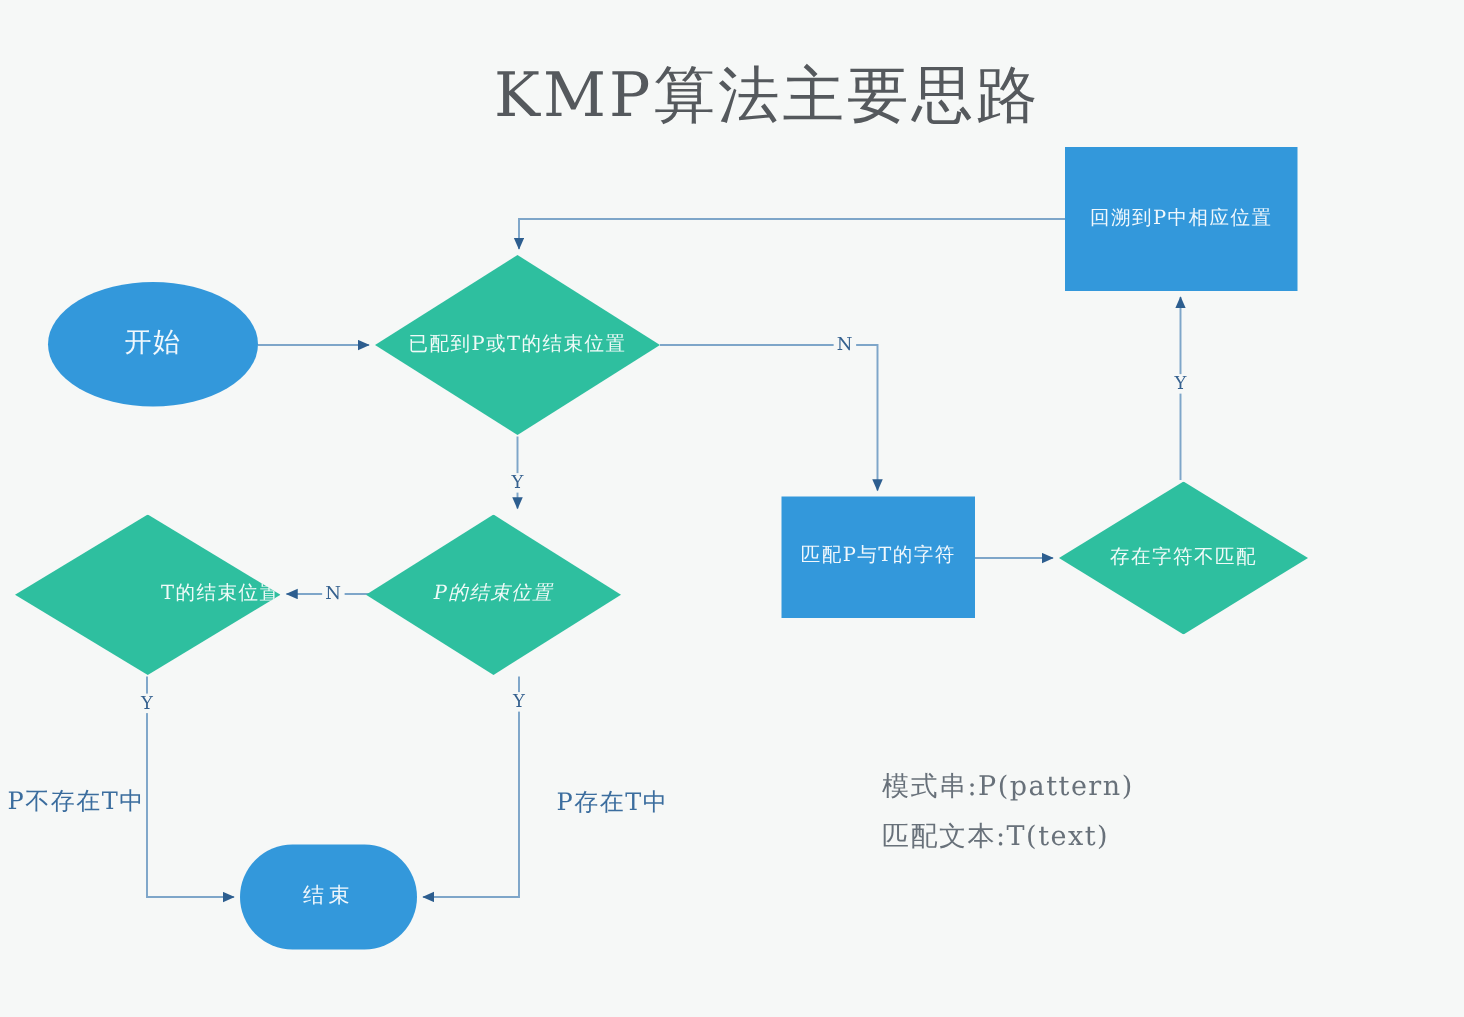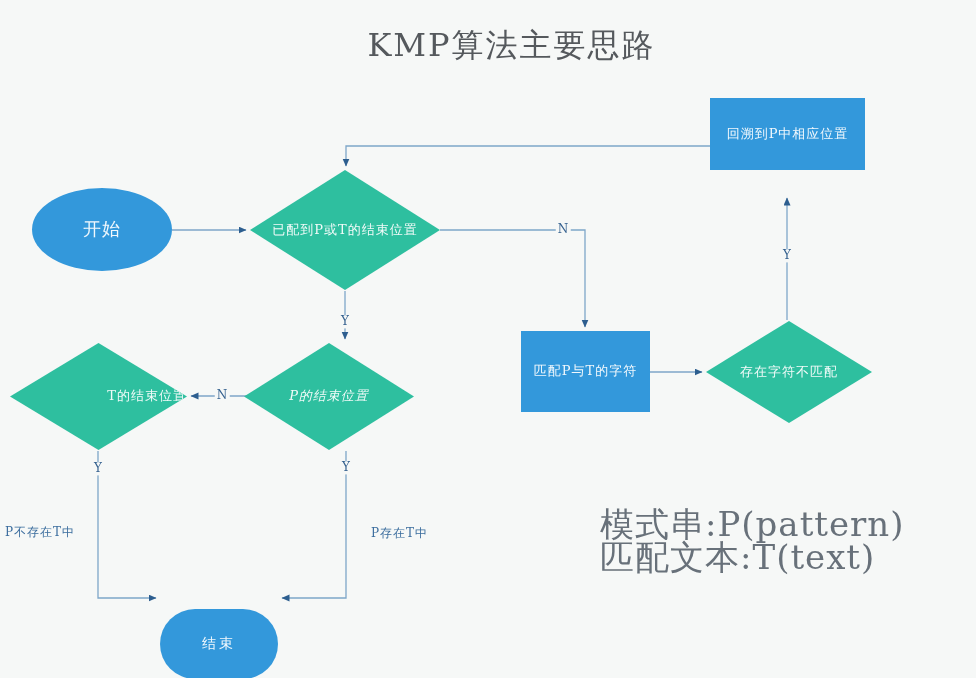--- a/index.html
+++ b/index.html
@@ -14,57 +14,57 @@
     --annot:#3b6d9e;
   }
   html,body{margin:0;padding:0;}
   body{
     width:976px;height:678px;background:var(--bg);
     font-family:"DejaVu Serif","Liberation Serif",serif;
     position:relative;overflow:hidden;
   }
   .stage{position:absolute;inset:0;}
   .title{
-    position:absolute;top:24px;left:0;right:0;
+    position:absolute;top:36px;left:0;right:0;
     text-align:center;padding-left:47px;
-    font-size:32px;font-weight:400;color:var(--title);
+    font-size:41px;font-weight:400;color:var(--title);
     letter-spacing:2px;margin:0;
   }
   svg.connectors{position:absolute;top:0;left:0;}
   .node{
     position:absolute;display:flex;align-items:center;justify-content:center;
     color:rgba(255,255,255,.93);text-align:center;
     font-size:13px;letter-spacing:1px;line-height:1.25;
   }
   .blue{background:var(--blue);}
   .teal{background:var(--teal);}
   .ellipse{border-radius:50%;}
   .diamond{clip-path:polygon(50% 0,100% 50%,50% 100%,0 50%);}
-  .stadium{border-radius:35px;margin-top:46px;}
+  .stadium{border-radius:35px;}
   .node-start{left:32px;top:188px;width:140px;height:83px;font-size:18px;}
   .node-decision1{left:250px;top:170px;width:190px;height:120px;}
-  .node-backtrack{left:710px;top:98px;width:155px;height:72px;}
+  .node-backtrack{left:710px;top:98px;width:155px;height:96px;}
   .node-match{left:521px;top:331px;width:129px;height:81px;}
   .node-mismatch{left:706px;top:321px;width:166px;height:102px;}
   .node-pend{left:244px;top:343px;width:170px;height:107px;font-style:italic;}
   .node-tend{left:10px;top:343px;width:177px;height:107px;justify-content:flex-end;}
   .node-end{left:160px;top:563px;width:118px;height:70px;font-size:14px;letter-spacing:3px;}
   .edge-label{
     position:absolute;transform:translate(-50%,-50%);
     color:var(--label);font-size:12px;background:var(--bg);
     padding:0 2px;line-height:1.1;
   }
   .annot{
-    position:absolute;color:var(--annot);font-size:12px;
+    position:absolute;color:var(--annot);font-size:16px;
     letter-spacing:1px;white-space:nowrap;
   }
   .notes{
     position:absolute;left:588px;top:508px;
-    color:var(--note);font-size:34px;line-height:33px;
-    letter-spacing:1px;white-space:nowrap;margin-left:12px;
+    color:var(--note);font-size:18px;line-height:33px;
+    letter-spacing:1px;white-space:nowrap;
   }
 </style>
 </head>
 <body>
 
 <div class="stage">
 
   <h1 class="title">KMP算法主要思路</h1>
 
   <svg class="connectors" width="976" height="678" viewBox="0 0 976 678">

